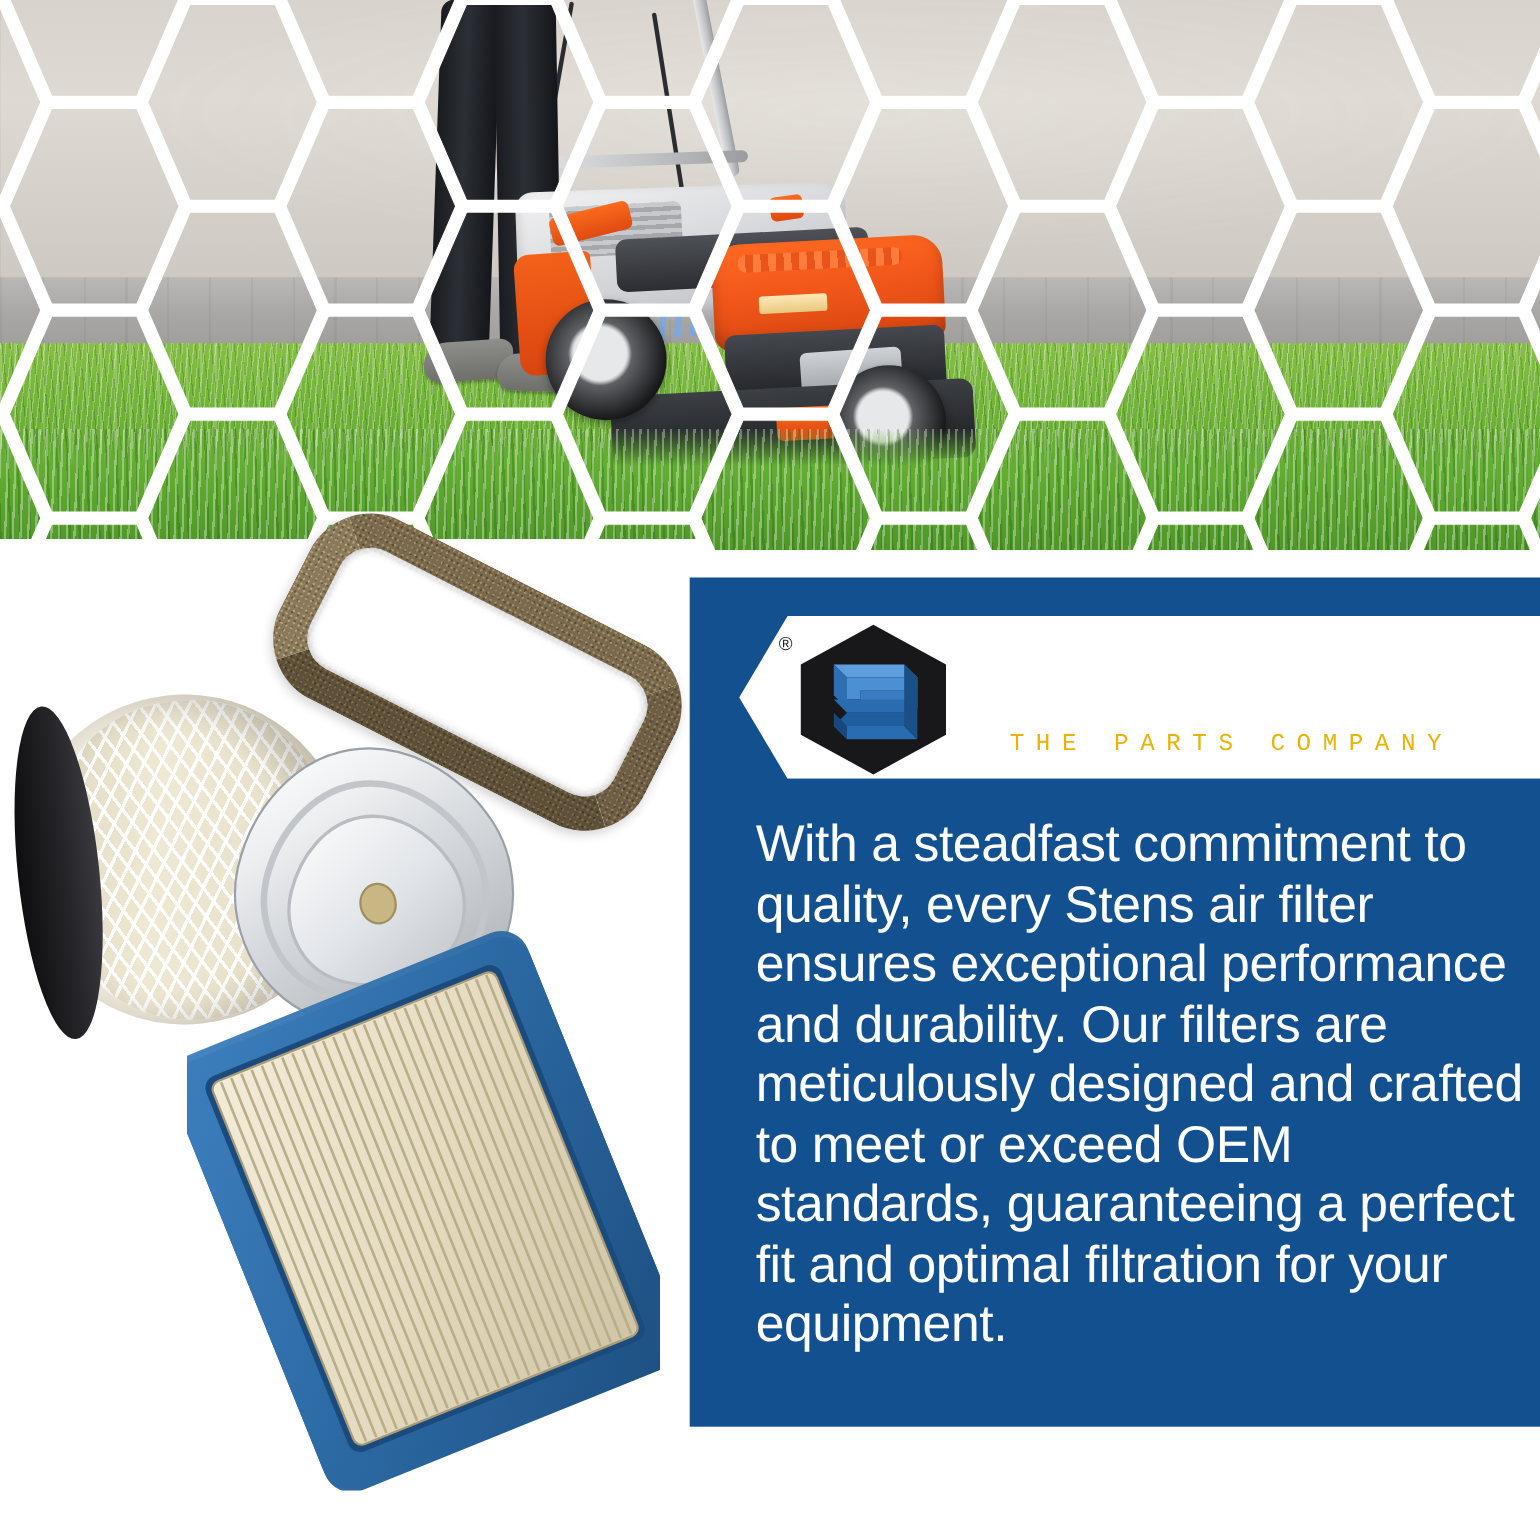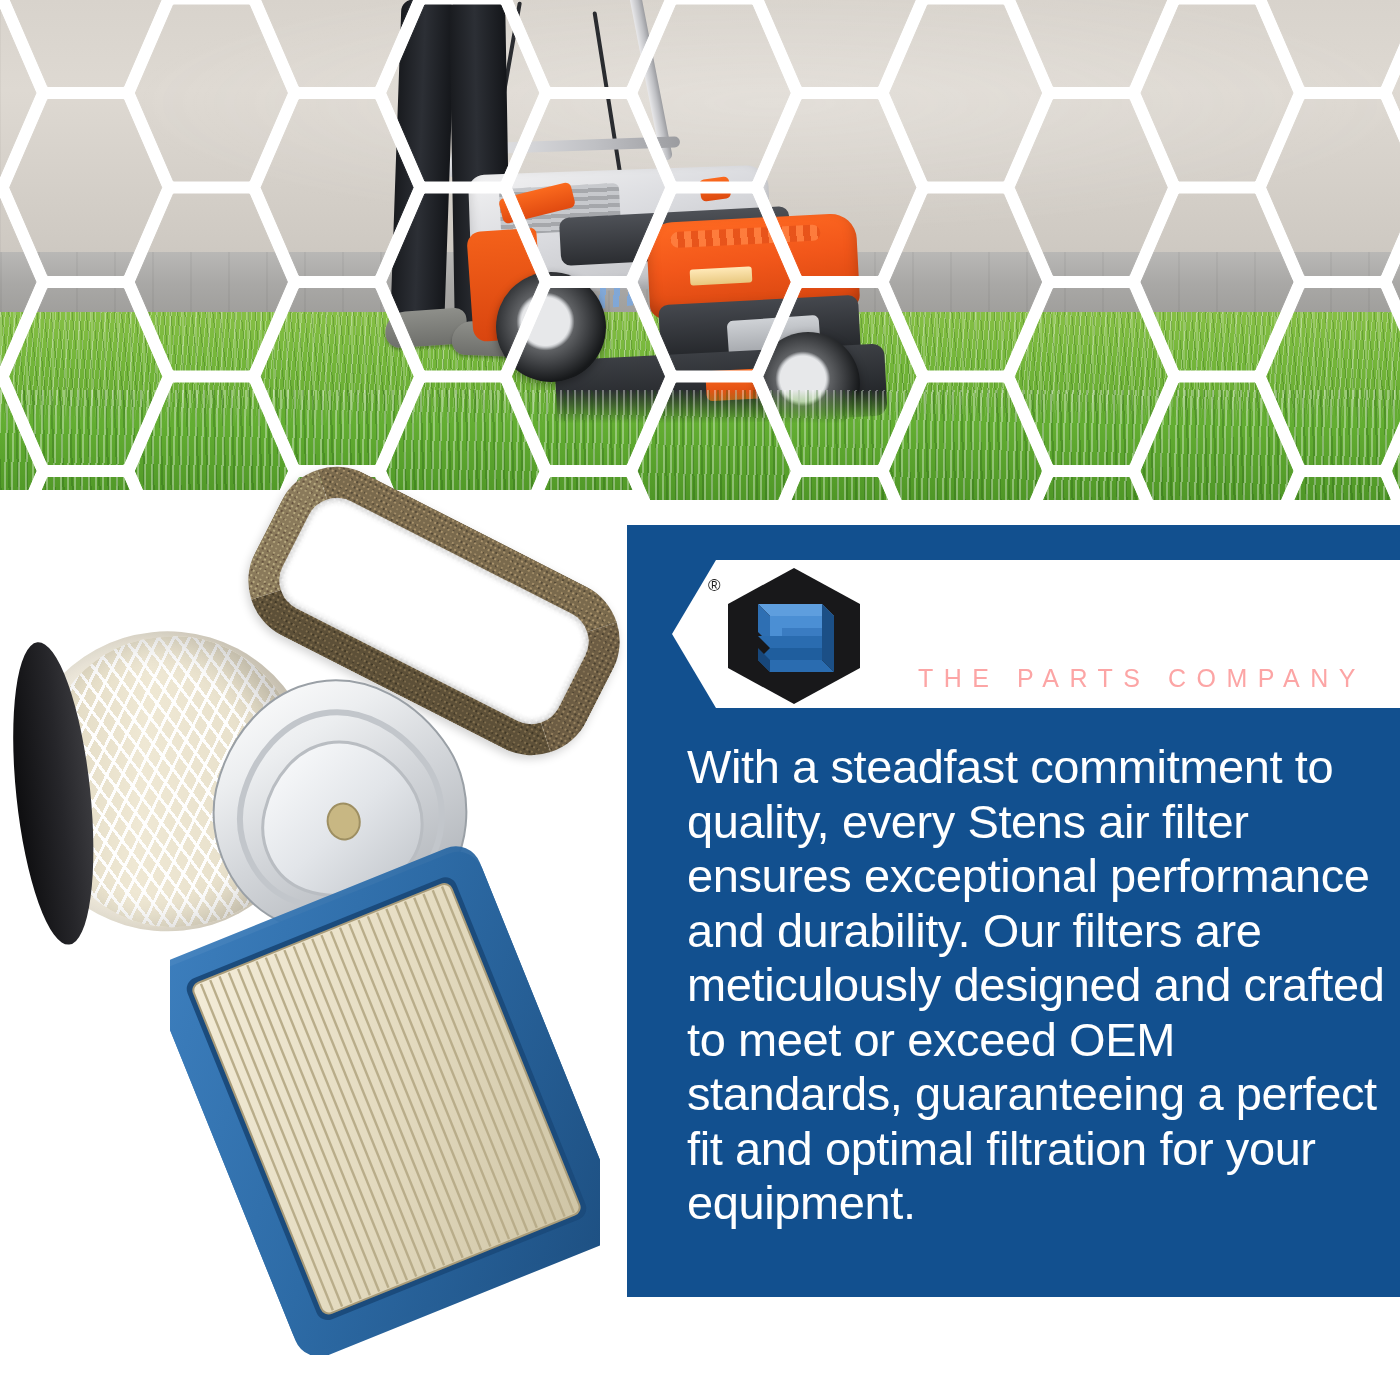--- a/index.html
+++ b/index.html
@@ -266,25 +266,25 @@
     position: absolute; left: 238px; top: 18px;
     font-family: "Liberation Sans", sans-serif;
     font-weight: 700;
     font-size: 88px;
     letter-spacing: -3px;
     color: #191919;
     line-height: 1;
   }
   #logo-banner .tagline {
     position: absolute; left: 246px; top: 104px;
-    font-family: Liberation Sans, sans-serif;
+    font-family: Liberation Mono, monospace;
     font-weight: 400;
-    font-size: 25px;
+    font-size: 22px;
     letter-spacing: 10.5px;
-    color: #fca5a5;
+    color: #eab308;
     white-space: nowrap;
   }
   #logo-banner .reg-top {
     position: absolute; left: 36px; top: 16px;
     font-size: 17px; color: #1d1d1d;
   }
   #body-copy {
     position: absolute; left: 60px; top: 215px; width: 700px;
     color: #ffffff;
     font-family: "Liberation Sans", sans-serif;

